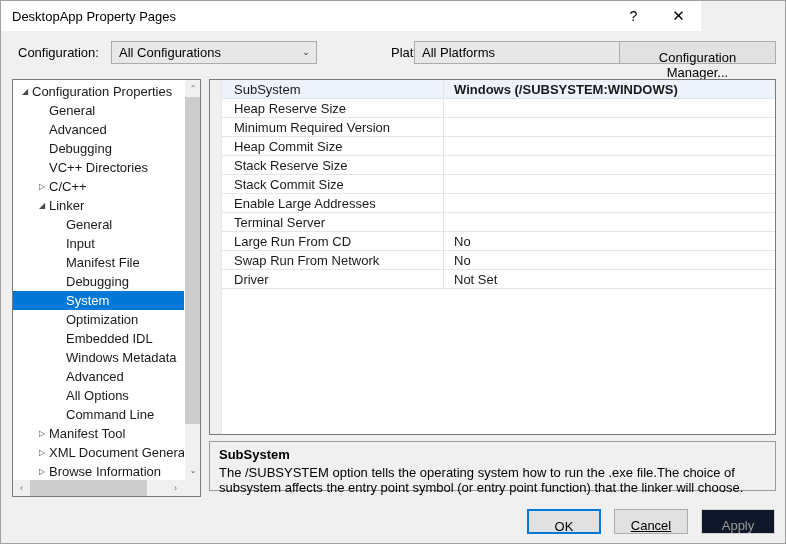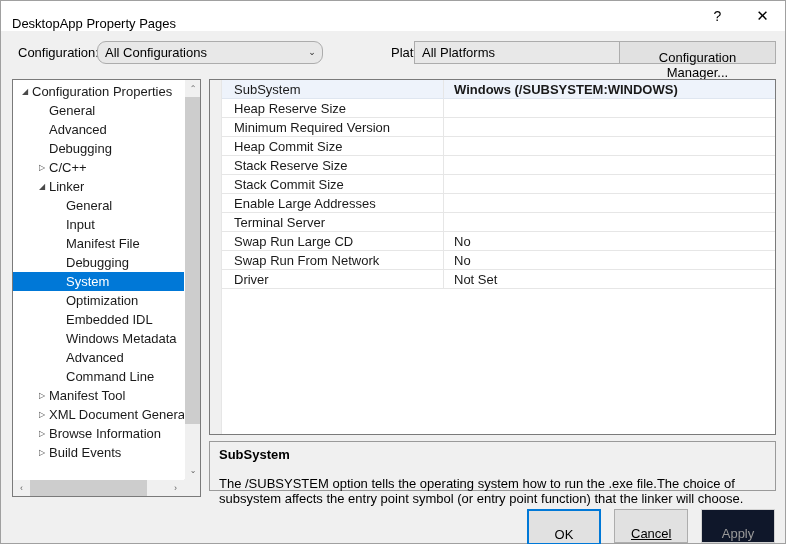--- a/index.html
+++ b/index.html
@@ -15,23 +15,23 @@
   #window {
     position: relative;
     width: 786px; height: 544px;
     background: #f0f0f0;
     border: 1px solid #a0a0a0;
   }
 
   
   #titlebar {
     position: absolute; left: 0; top: 0;
-    width: 784px; height: 30px;
+    width: 700px; height: 30px;
     background: #ffffff;
-    display: flex; align-items: flex-end;
+    display: flex; align-items: center;
   }
   #title-text {
     margin-left: 11px;
     font-size: 13px;
     color: #000000;
     white-space: nowrap;
   }
   .caption-btns {
     position: absolute; right: 0; top: 0;
     height: 30px; display: flex;
@@ -72,21 +72,21 @@
     flex: 1;
     font-size: 13px; color: #000000;
     padding-left: 7px;
     white-space: nowrap; overflow: hidden;
   }
   .combo .chev {
     width: 20px; text-align: center;
     font-size: 9px; color: #2b2b2b;
     line-height: 1;
   }
-  #combo-configuration { left: 96px; width: 226px; border-radius: 9px; }
+  #combo-configuration { left: 110px; width: 206px; }
   #combo-platform { left: 388px; width: 266px; margin-left: 25px; }
 
   #btn-config-manager {
     position: absolute; left: 618px; top: 10px;
     width: 157px; height: 23px;
     background: #e1e1e1;
     border: 1px solid #adadad;
     font-size: 13px; color: #000000;
     font-family: "Liberation Sans", sans-serif;
     padding: 8px;
@@ -231,32 +231,32 @@
     border: 1px solid #9a9a9a;
     padding: 5px 9px 0 9px;
   }
   #desc-title {
     font-size: 13px; font-weight: bold; color: #000000;
     line-height: 15px;
   }
   #desc-body {
     font-size: 13px; color: #000000;
     line-height: 15px;
-    margin-top: 14px;
+    margin-top: 3px;
   }
 
   
   .dlg-btn {
     position: absolute; top: 508px;
     width: 74px; height: 25px;
     background: #e1e1e1;
     border: 1px solid #adadad;
     font-size: 13px; color: #000000;
     font-family: "Liberation Sans", sans-serif;
-    padding: 16px;
+    padding: 8px;
   }
   #btn-ok {
     left: 526px;
     background: #e1e1e1;
     border: 2px solid #0078d7;
   }
   #btn-cancel { left: 613px; text-decoration: underline; }
   #btn-apply {
     left: 700px;
     color: #9a9a9a;
@@ -305,20 +305,24 @@
         </div>
         <div class="tree-row lvl1">
           <span class="tw"></span>
           <span class="tree-label">Advanced</span>
         </div>
         <div class="tree-row lvl1">
           <span class="tw"></span>
           <span class="tree-label">Debugging</span>
         </div>
         <div class="tree-row lvl1">
+          <span class="tw"></span>
+          <span class="tree-label">VC++ Directories</span>
+        </div>
+        <div class="tree-row lvl1">
           <span class="tw">▷</span>
           <span class="tree-label">C/C++</span>
         </div>
         <div class="tree-row lvl1">
           <span class="tw">◢</span>
           <span class="tree-label">Linker</span>
         </div>
         <div class="tree-row lvl2">
           <span class="tw"></span>
           <span class="tree-label">General</span>
@@ -347,20 +351,24 @@
           <span class="tw"></span>
           <span class="tree-label">Embedded IDL</span>
         </div>
         <div class="tree-row lvl2">
           <span class="tw"></span>
           <span class="tree-label">Windows Metadata</span>
         </div>
         <div class="tree-row lvl2">
           <span class="tw"></span>
           <span class="tree-label">Advanced</span>
+        </div>
+        <div class="tree-row lvl2">
+          <span class="tw"></span>
+          <span class="tree-label">All Options</span>
         </div>
         <div class="tree-row lvl2">
           <span class="tw"></span>
           <span class="tree-label">Command Line</span>
         </div>
         <div class="tree-row lvl1">
           <span class="tw">▷</span>
           <span class="tree-label">Manifest Tool</span>
         </div>
         <div class="tree-row lvl1">
@@ -420,21 +428,21 @@
         </div>
         <div class="grid-row">
           <div class="cell-name">Enable Large Addresses</div>
           <div class="cell-val"></div>
         </div>
         <div class="grid-row">
           <div class="cell-name">Terminal Server</div>
           <div class="cell-val"></div>
         </div>
         <div class="grid-row">
-          <div class="cell-name">Swap Run Large CD</div>
+          <div class="cell-name">Large Run From CD</div>
           <div class="cell-val">No</div>
         </div>
         <div class="grid-row">
           <div class="cell-name">Swap Run From Network</div>
           <div class="cell-val">No</div>
         </div>
         <div class="grid-row">
           <div class="cell-name">Driver</div>
           <div class="cell-val">Not Set</div>
         </div>

